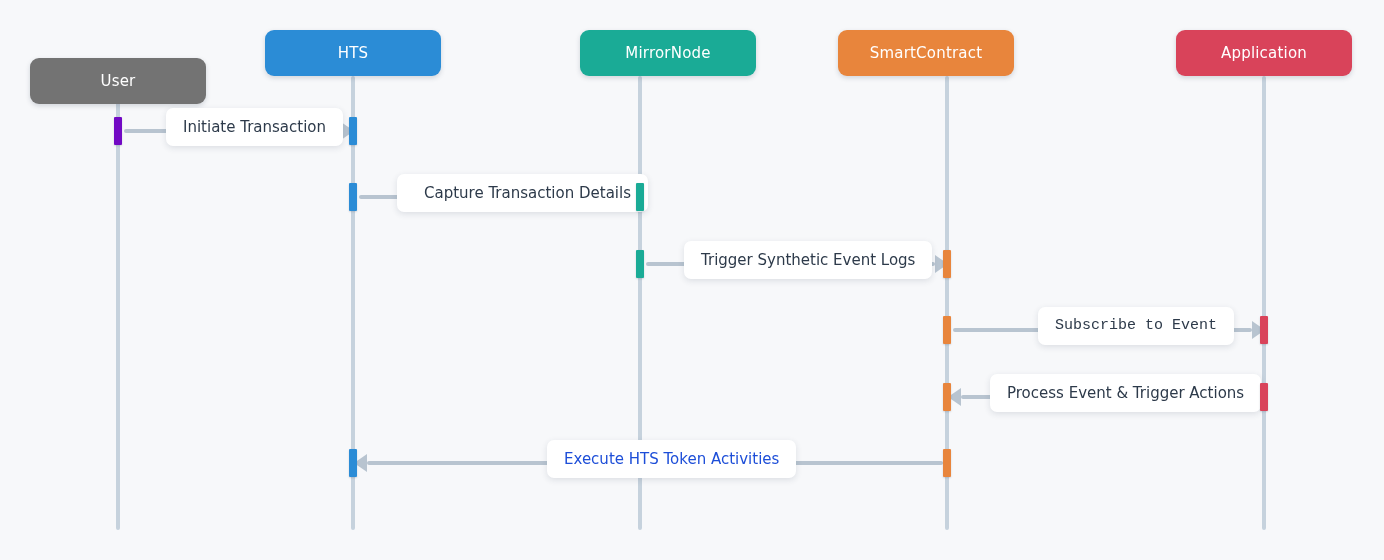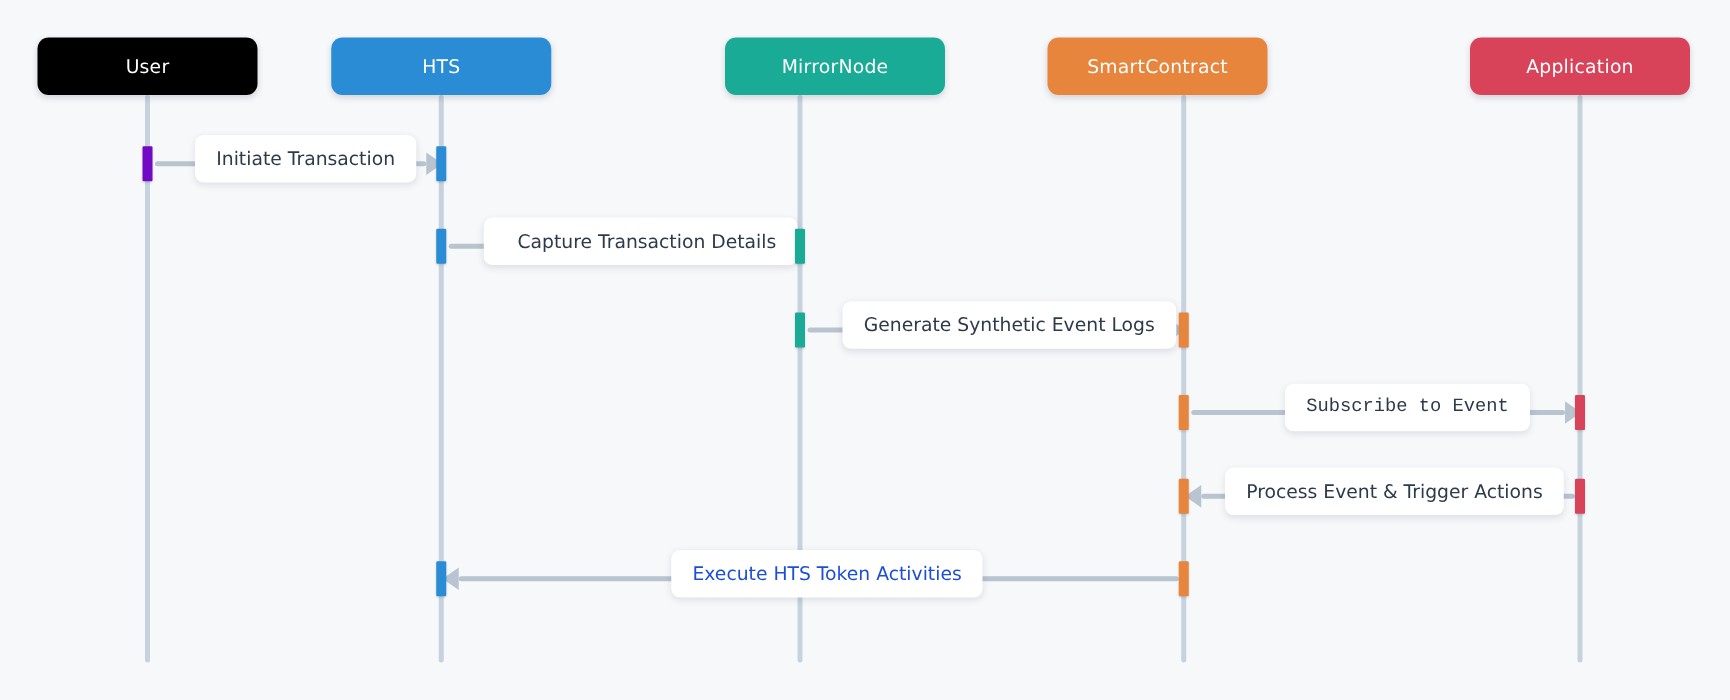--- a/index.html
+++ b/index.html
@@ -91,35 +91,36 @@
     background: #ffffff;
     border-radius: 7px;
     padding: 9px 17px;
     font-size: 15px;
     color: #2d3a4a;
     white-space: nowrap;
     box-shadow: 0 2px 6px rgba(40,55,80,0.13);
     top: 0;
     box-sizing: border-box;
     line-height: 20px;
+    margin-left: 10px;
   }
 </style>
 </head>
 <body>
 
 <div id="diagram">
   <div id="lifelines-layer">
       <div class="lifeline" style="left: 116px; background: rgb(198, 210, 221);"></div>
       <div class="lifeline" style="left: 351px; background: rgb(198, 210, 221);"></div>
       <div class="lifeline" style="left: 638px; background: rgb(198, 210, 221);"></div>
       <div class="lifeline" style="left: 945px; background: rgb(198, 210, 221);"></div>
       <div class="lifeline" style="left: 1262px; background: rgb(198, 210, 221);"></div>
     </div>
   <div id="participants-layer">
-      <div class="participant" style="left: 30px; background: #000000;">
+      <div class="participant" style="left: 30px; background: #737373; margin-top: 28px;">
         <span class="plabel">User</span>
       </div>
       <div class="participant" style="left: 265px; background: rgb(43, 140, 214);">
         <span class="plabel">HTS</span>
       </div>
       <div class="participant" style="left: 580px; background: rgb(26, 171, 150);">
         <span class="plabel">MirrorNode</span>
       </div>
       <div class="participant" style="left: 838px; background: rgb(232, 133, 60);">
         <span class="plabel">SmartContract</span>
@@ -135,21 +136,21 @@
         <div class="msg-label" style="left: 42px; background: rgb(255, 255, 255); color: rgb(45, 58, 74);">Initiate Transaction</div>
       </div>
       <div class="message" style="left: 349px; width: 295px; top: 174px;">
         <div class="msg-line" style="background: rgb(184, 196, 208); left: 10px; width: 269px;"></div>
         <div class="arrowhead right" style="left: 279px; border-left-color: rgb(184, 196, 208);"></div>
         <div class="msg-label" style="left: 38px; background: rgb(255, 255, 255); color: rgb(45, 58, 74); padding-left: 27px;">Capture Transaction Details</div>
       </div>
       <div class="message" style="left: 636px; width: 315px; top: 241px;">
         <div class="msg-line" style="background: rgb(184, 196, 208); left: 10px; width: 289px;"></div>
         <div class="arrowhead right" style="left: 299px; border-left-color: rgb(184, 196, 208);"></div>
-        <div class="msg-label" style="left: 38px; background: rgb(255, 255, 255); color: rgb(45, 58, 74);">Generate Synthetic Event Logs</div>
+        <div class="msg-label" style="left: 38px; background: rgb(255, 255, 255); color: rgb(45, 58, 74);">Trigger Synthetic Event Logs</div>
       </div>
       <div class="message" style="left: 943px; width: 334px; top: 307px; font-family: Liberation Mono, monospace;">
         <div class="msg-line" style="background: rgb(184, 196, 208); left: 10px; width: 299px;"></div>
         <div class="arrowhead right" style="left: 309px; border-left-color: rgb(184, 196, 208);"></div>
         <div class="msg-label" style="left: 85px; background: rgb(255, 255, 255); color: rgb(45, 58, 74);">Subscribe to Event</div>
       </div>
       <div class="message" style="left: 943px; width: 291px; top: 374px;">
         <div class="msg-line" style="background: rgb(184, 196, 208); left: 18px; width: 299px;"></div>
         <div class="arrowhead left" style="left: 5px; border-right-color: rgb(184, 196, 208);"></div>
         <div class="msg-label" style="left: 37px; background: rgb(255, 255, 255); color: rgb(45, 58, 74);">Process Event &amp; Trigger Actions</div>

